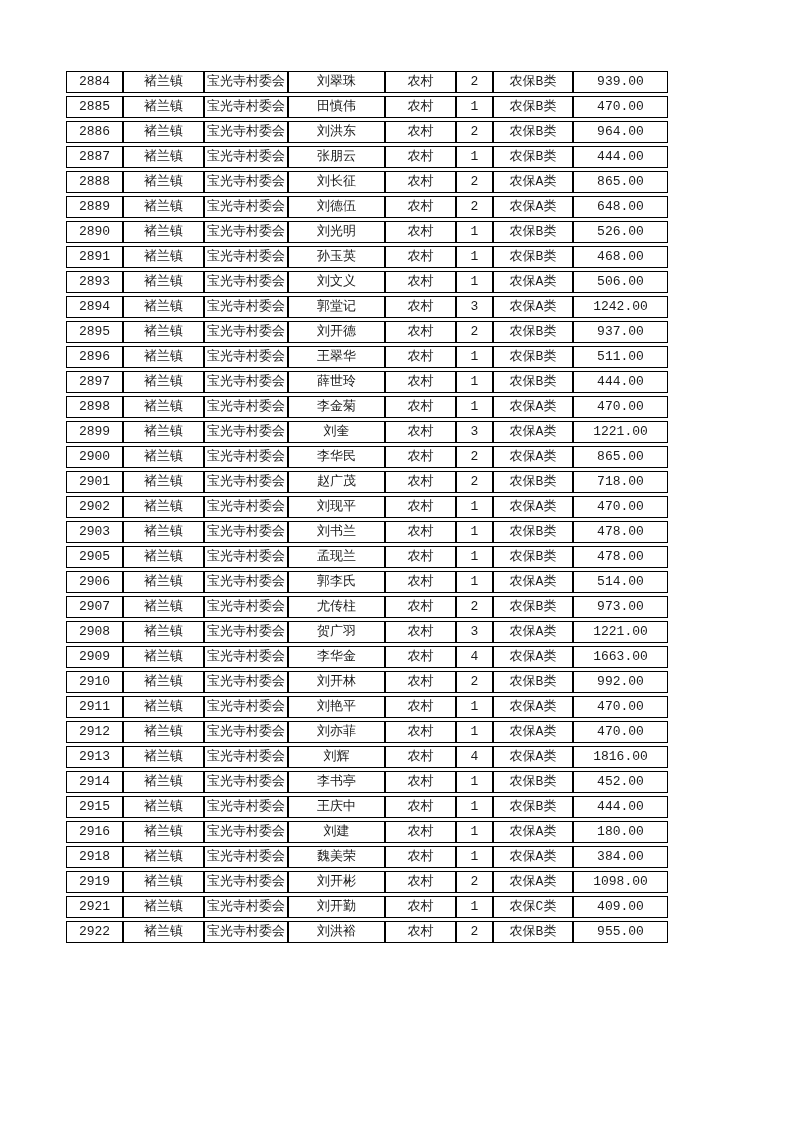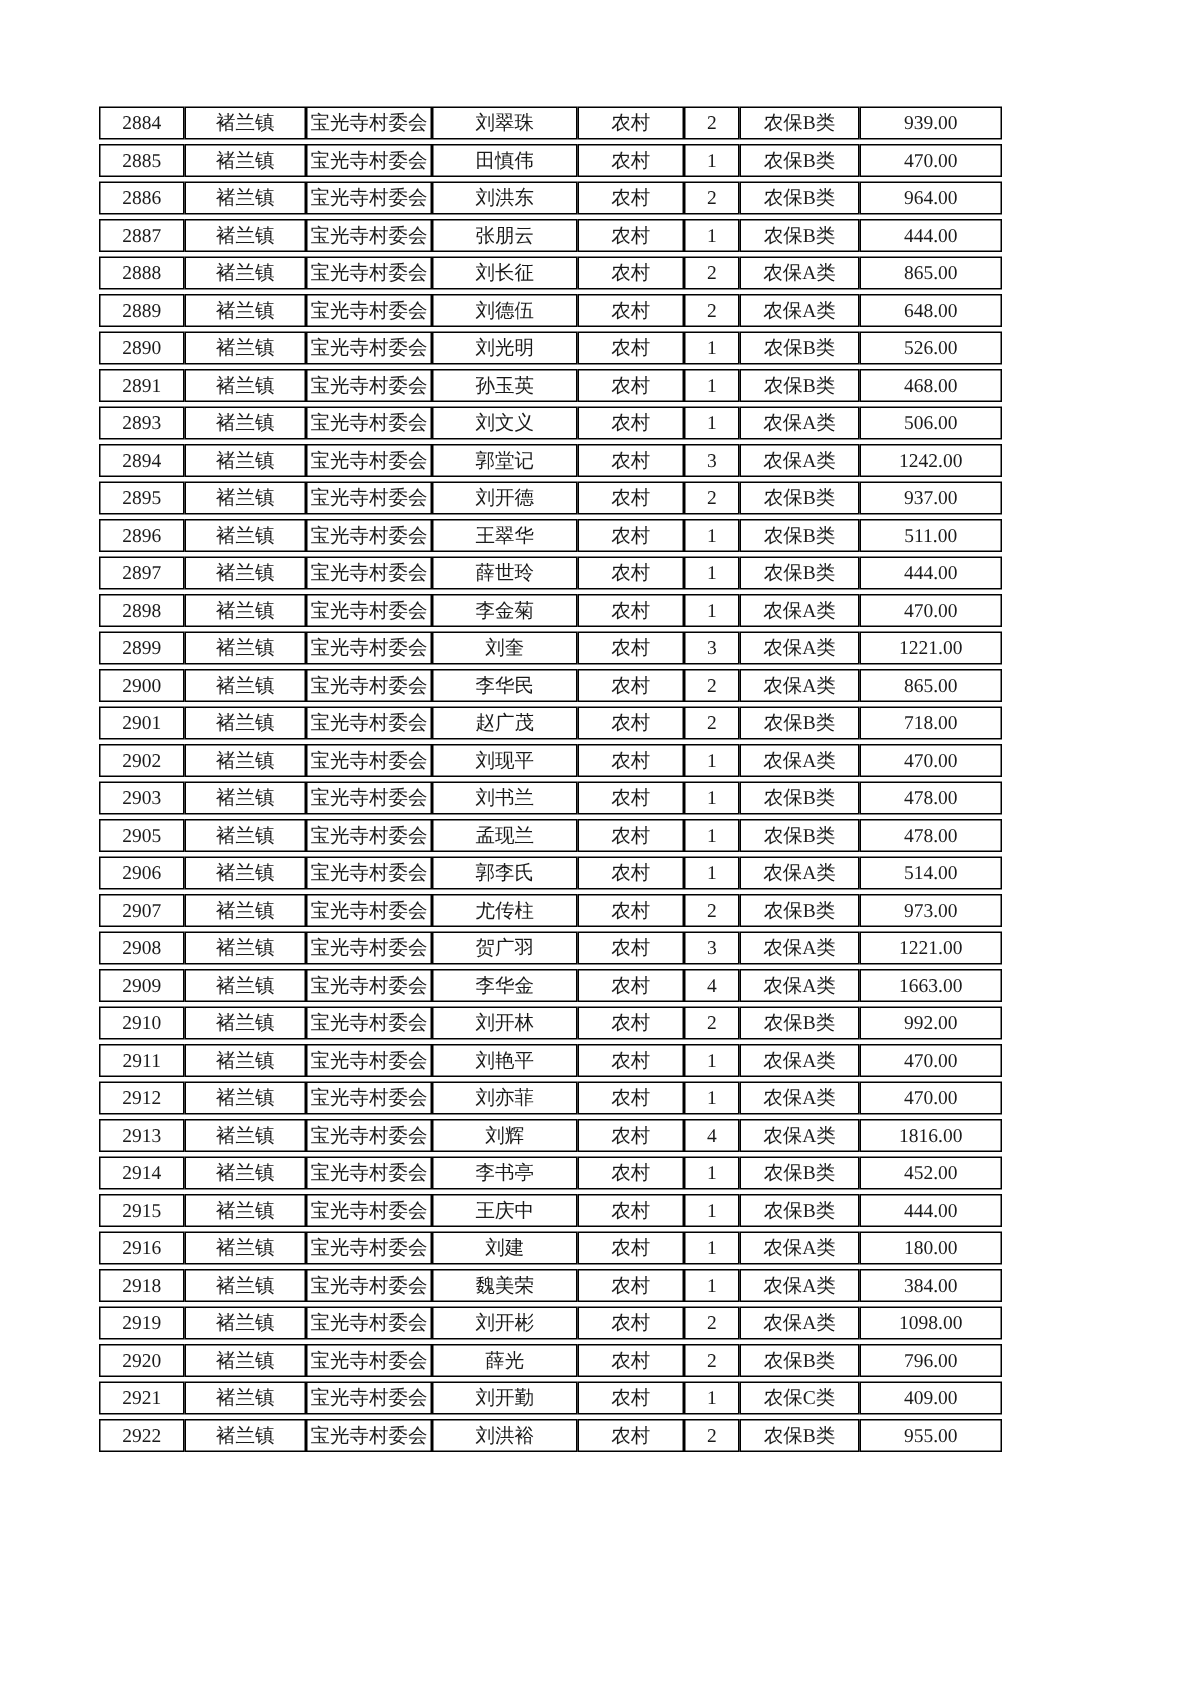--- a/index.html
+++ b/index.html
@@ -14,20 +14,21 @@
     background: #ffffff;
     overflow: hidden;
     font-family: "Liberation Serif", "DejaVu Serif", serif;
     color: #000000;
   }
   .table-wrap {
     position: absolute;
     left: 66px;
     top: 68px;
     width: 719px;
+    font-family: Liberation Mono, monospace;
   }
   table.roster {
     table-layout: fixed;
     width: 602px;
     border-collapse: separate;
     border-spacing: 0 3px;
   }
   table.roster td {
     border: 1px solid #000000;
     height: 20px;
@@ -390,30 +391,20 @@
     <td>2919</td>
     <td>褚兰镇</td>
     <td>宝光寺村委会</td>
     <td>刘开彬</td>
     <td>农村</td>
     <td>2</td>
     <td>农保A类</td>
     <td>1098.00</td>
   </tr>
           <tr>
-    <td>2920</td>
-    <td>褚兰镇</td>
-    <td>宝光寺村委会</td>
-    <td>薛光</td>
-    <td>农村</td>
-    <td>2</td>
-    <td>农保B类</td>
-    <td>796.00</td>
-  </tr>
-          <tr>
     <td>2921</td>
     <td>褚兰镇</td>
     <td>宝光寺村委会</td>
     <td>刘开勤</td>
     <td>农村</td>
     <td>1</td>
     <td>农保C类</td>
     <td>409.00</td>
   </tr>
           <tr>

